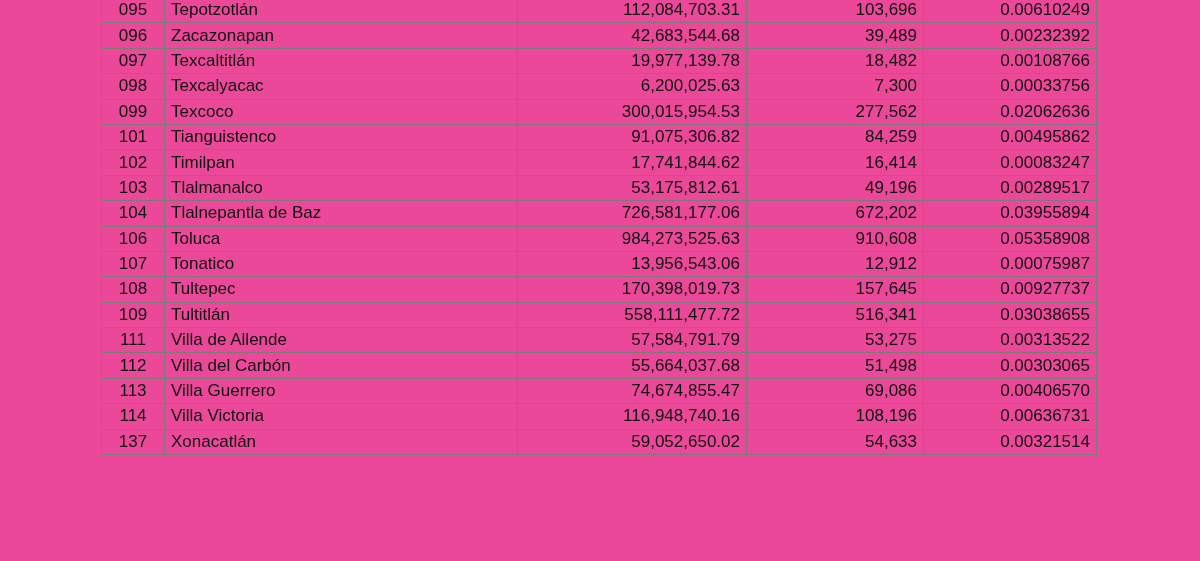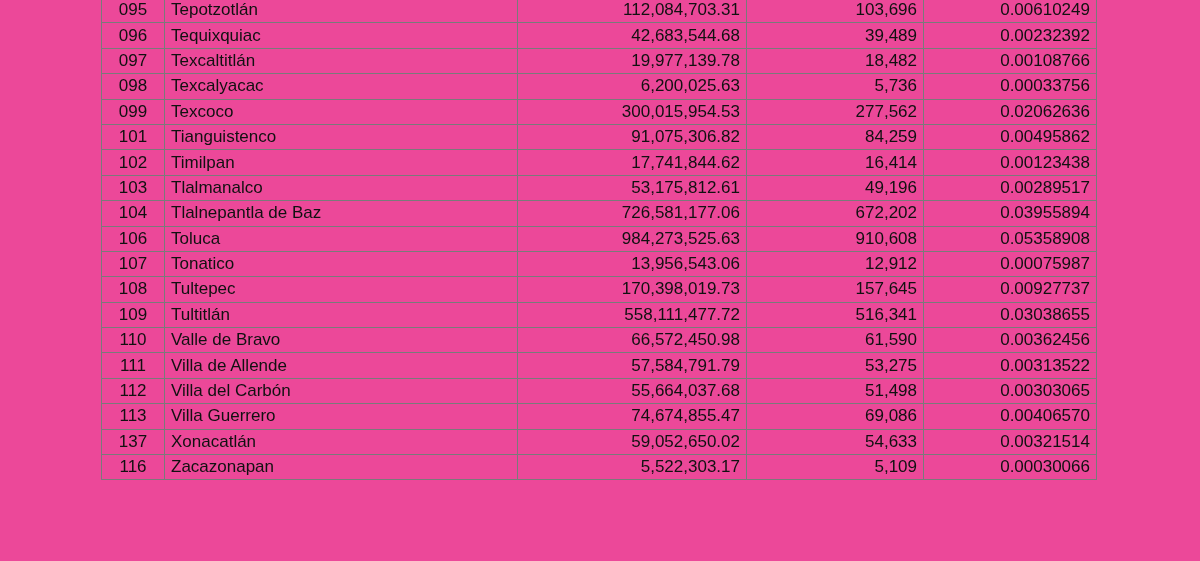--- a/index.html
+++ b/index.html
@@ -50,39 +50,39 @@
   <tr>
     <td class="c-code">095</td>
     <td class="c-name">Tepotzotlán</td>
     <td class="c-amt">112,084,703.31</td>
     <td class="c-pop">103,696</td>
     <td class="c-coef">0.00610249</td>
   </tr>
 
   <tr>
     <td class="c-code">096</td>
-    <td class="c-name">Tequixquiac</td>
+    <td class="c-name">Zacazonapan</td>
     <td class="c-amt">42,683,544.68</td>
     <td class="c-pop">39,489</td>
     <td class="c-coef">0.00232392</td>
   </tr>
 
   <tr>
     <td class="c-code">097</td>
     <td class="c-name">Texcaltitlán</td>
     <td class="c-amt">19,977,139.78</td>
     <td class="c-pop">18,482</td>
     <td class="c-coef">0.00108766</td>
   </tr>
 
   <tr>
     <td class="c-code">098</td>
     <td class="c-name">Texcalyacac</td>
     <td class="c-amt">6,200,025.63</td>
-    <td class="c-pop">5,736</td>
+    <td class="c-pop">7,300</td>
     <td class="c-coef">0.00033756</td>
   </tr>
 
   <tr>
     <td class="c-code">099</td>
     <td class="c-name">Texcoco</td>
     <td class="c-amt">300,015,954.53</td>
     <td class="c-pop">277,562</td>
     <td class="c-coef">0.02062636</td>
   </tr>
@@ -94,21 +94,21 @@
     <td class="c-amt">91,075,306.82</td>
     <td class="c-pop">84,259</td>
     <td class="c-coef">0.00495862</td>
   </tr>
 
   <tr>
     <td class="c-code">102</td>
     <td class="c-name">Timilpan</td>
     <td class="c-amt">17,741,844.62</td>
     <td class="c-pop">16,414</td>
-    <td class="c-coef">0.00123438</td>
+    <td class="c-coef">0.00083247</td>
   </tr>
 
   <tr>
     <td class="c-code">103</td>
     <td class="c-name">Tlalmanalco</td>
     <td class="c-amt">53,175,812.61</td>
     <td class="c-pop">49,196</td>
     <td class="c-coef">0.00289517</td>
   </tr>
 
@@ -146,27 +146,20 @@
   </tr>
 
   <tr>
     <td class="c-code">109</td>
     <td class="c-name">Tultitlán</td>
     <td class="c-amt">558,111,477.72</td>
     <td class="c-pop">516,341</td>
     <td class="c-coef">0.03038655</td>
   </tr>
 
-  <tr>
-    <td class="c-code">110</td>
-    <td class="c-name">Valle de Bravo</td>
-    <td class="c-amt">66,572,450.98</td>
-    <td class="c-pop">61,590</td>
-    <td class="c-coef">0.00362456</td>
-  </tr>
 
   <tr>
     <td class="c-code">111</td>
     <td class="c-name">Villa de Allende</td>
     <td class="c-amt">57,584,791.79</td>
     <td class="c-pop">53,275</td>
     <td class="c-coef">0.00313522</td>
   </tr>
 
   <tr>
@@ -178,31 +171,31 @@
   </tr>
 
   <tr>
     <td class="c-code">113</td>
     <td class="c-name">Villa Guerrero</td>
     <td class="c-amt">74,674,855.47</td>
     <td class="c-pop">69,086</td>
     <td class="c-coef">0.00406570</td>
   </tr>
 
+  <tr>
+    <td class="c-code">114</td>
+    <td class="c-name">Villa Victoria</td>
+    <td class="c-amt">116,948,740.16</td>
+    <td class="c-pop">108,196</td>
+    <td class="c-coef">0.00636731</td>
+  </tr>
 
   <tr>
     <td class="c-code">137</td>
     <td class="c-name">Xonacatlán</td>
     <td class="c-amt">59,052,650.02</td>
     <td class="c-pop">54,633</td>
     <td class="c-coef">0.00321514</td>
   </tr>
 
-  <tr>
-    <td class="c-code">116</td>
-    <td class="c-name">Zacazonapan</td>
-    <td class="c-amt">5,522,303.17</td>
-    <td class="c-pop">5,109</td>
-    <td class="c-coef">0.00030066</td>
-  </tr>
 </tbody>
   </table>
 </div>
 
 </body></html>

